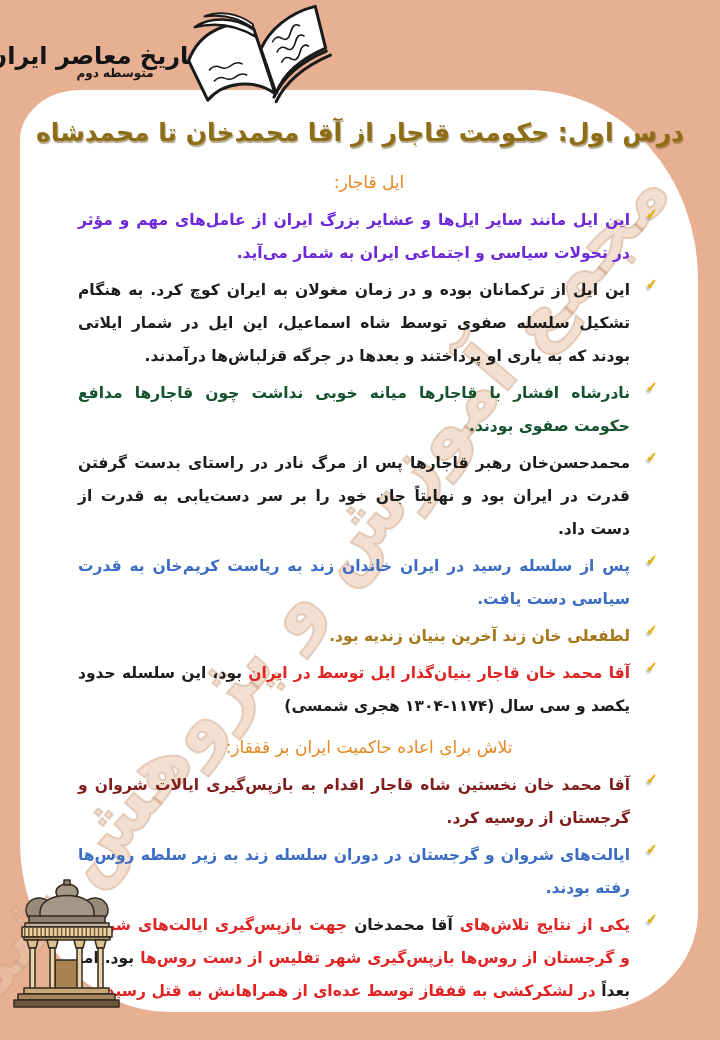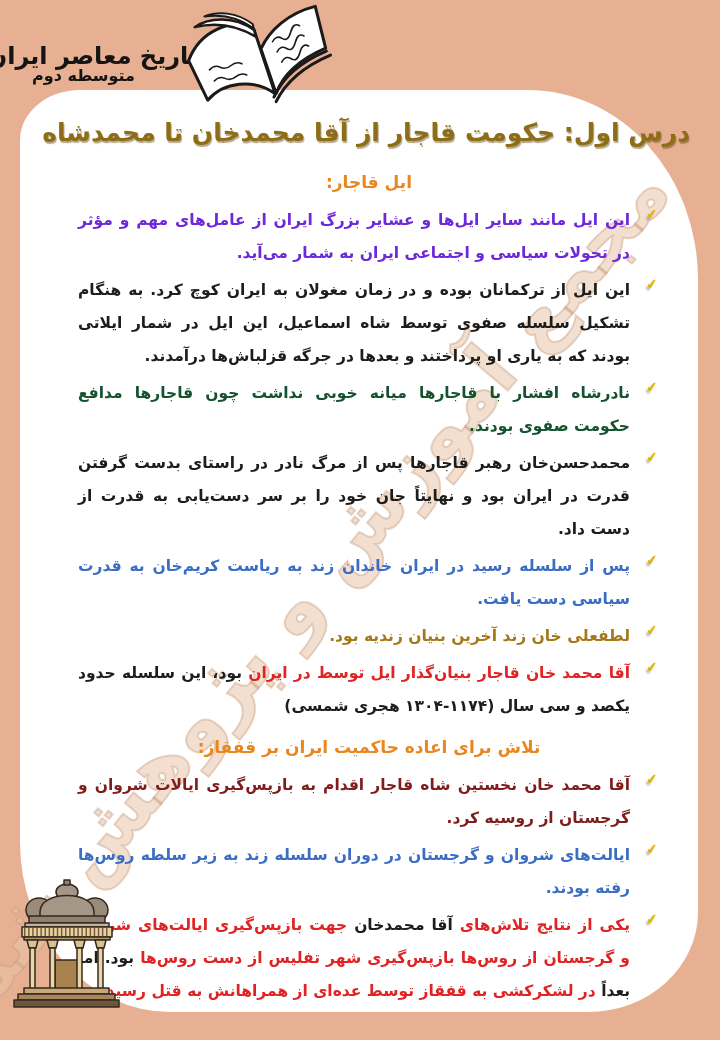--- a/index.html
+++ b/index.html
@@ -20,29 +20,29 @@
     color:rgba(232,196,170,0.55);
     -webkit-text-stroke:2px rgba(201,158,126,0.42);
     transform:rotate(-50deg);
     pointer-events:none;
   }
   .logo{position:absolute;top:42px;left:6px;width:192px;direction:rtl;}
   .logo-title{
     font-size:24px;font-weight:bold;color:#141414;letter-spacing:-1px;
     white-space:nowrap;text-align:center;
   }
-  .logo-sub{font-size:16px;font-weight:bold;color:#141414;text-align:left;padding-left:26px;margin-top:-4px;}
+  .logo-sub{font-size:12px;font-weight:bold;color:#141414;text-align:center;padding-left:26px;margin-top:-4px;}
   .book{position:absolute;left:178px;top:0px;}
   .lesson-title{
     position:absolute;top:118px;left:30px;right:30px;direction:rtl;
-    font-size:25px;font-weight:bold;color:#8d6d16;
+    text-align:center;font-size:25px;font-weight:bold;color:#8d6d16;
     text-shadow:1px 2px 1px rgba(92,64,8,0.45);
   }
   .content{position:absolute;top:172px;left:78px;width:582px;direction:rtl;}
-  .sec-h{font-size:17px;font-weight:bold;color:#e8871f;text-align:center;margin:0 0 12px 0;}
+  .sec-h{font-size:17px;font-weight:normal;color:#e8871f;text-align:center;margin:0 0 12px 0;}
   .sec-h.second{margin:14px 0 12px 0;}
   .bullet{position:relative;padding-right:30px;margin:0 0 4px 0;}
   .check{
     position:absolute;right:2px;top:3px;font-size:14px;line-height:1;
     color:#e6b400;transform:rotate(-8deg);
     text-shadow:-2px 2px 2px rgba(110,110,110,0.5);
   }
   .t{
     margin:0;font-size:15.5px;font-weight:bold;line-height:33px;
     text-align:justify;color:#1d1d1b;

